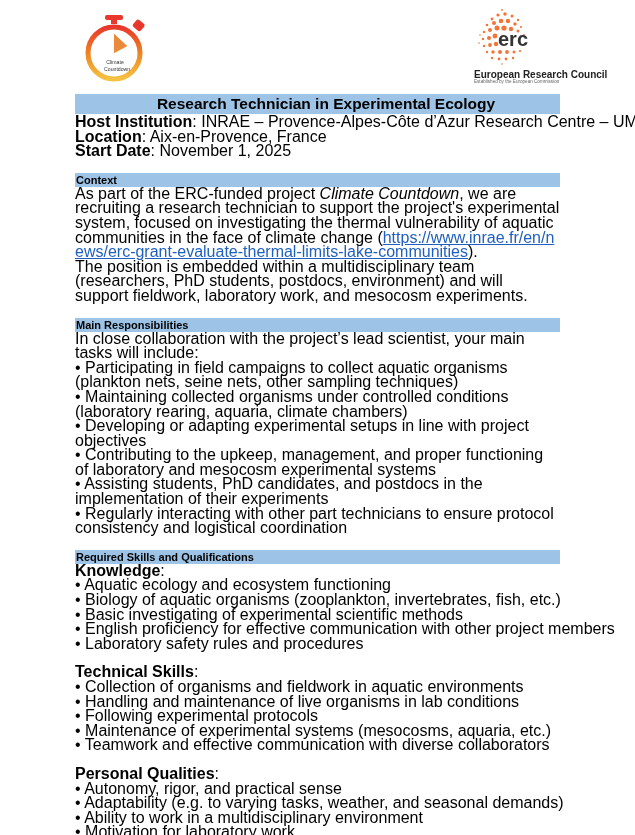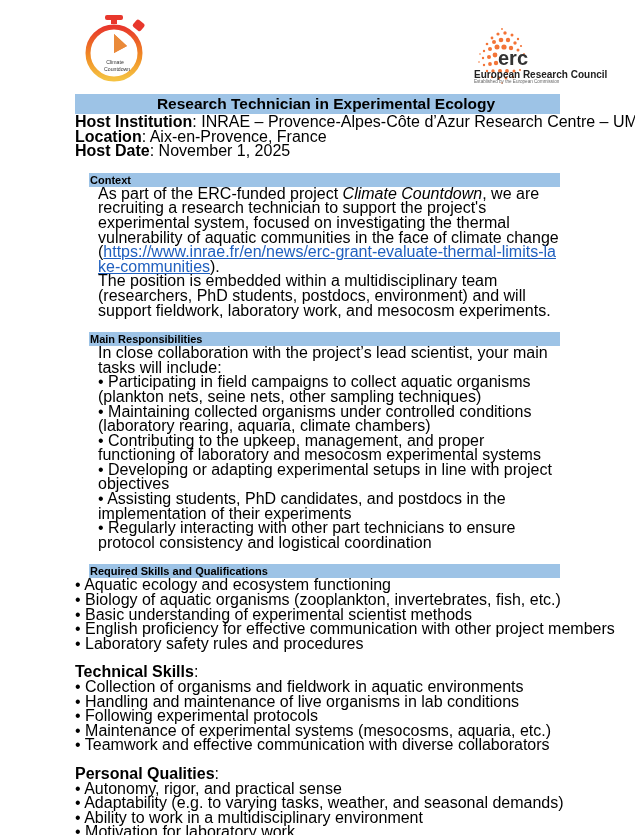--- a/index.html
+++ b/index.html
@@ -1,36 +1,36 @@
 <!DOCTYPE html>
 <html><head>
   <meta charset="utf-8">
   <style>
     html, body { margin: 0; padding: 0; background: #ffffff; }
     body {
       width: 635px; height: 835px; position: relative; overflow: hidden;
       font-family: "Liberation Sans", sans-serif; color: #000;
     }
     .logo-cc { position: absolute; left: 82px; top: 12px; width: 72px; height: 74px; }
-    .logo-erc { position: absolute; left: 472px; top: 24px; width: 90px; height: 80px; }
+    .logo-erc { position: absolute; left: 472px; top: 5px; width: 90px; height: 80px; }
     .erc-name { position: absolute; left: 474px; top: 69px; font-size: 10px; font-weight: bold; color: #222; white-space: nowrap; }
     .erc-sub { position: absolute; left: 474px; top: 79px; font-size: 4.6px; color: #666; white-space: nowrap; }
 
     .doc { position: absolute; left: 75px; top: 94px; width: 485px; }
     .title-bar {
       background: #9dc3e6; height: 20px; line-height: 20px; text-align: center;
       font-weight: bold; font-size: 15.5px; color: #000; margin-bottom: 1px; padding-left: 17px;
     }
     .line { font-size: 16px; line-height: 14.6px; white-space: nowrap; }
-    .wrap { white-space: normal; margin-left: 23px; }
+    .wrap { white-space: normal; }
     .b { font-weight: bold; }
     .i { font-style: italic; }
     .sec-bar {
       background: #9dc3e6; height: 14px; line-height: 14px;
-      font-weight: bold; font-size: 11px; padding-left: 1px; margin-left: 14px;
+      font-weight: bold; font-size: 11px; padding-left: 1px;
     }
     .link { color: #1f5fbf; text-decoration: underline; }
     .gap { height: 14px; }
   </style>
 </head>
 <body>
 
 <div class="logo-cc">
   <svg width="72" height="74" viewBox="0 0 72 74">
     <defs>
@@ -102,42 +102,43 @@
   </svg>
 </div>
 <div class="erc-name">European Research Council</div>
 <div class="erc-sub">Established by the European Commission</div>
 
 <div class="doc">
   <div class="title-bar">Research Technician in Experimental Ecology</div>
 
   <div class="line"><span class="b">Host Institution</span><span>: INRAE – Provence-Alpes-Côte d’Azur Research Centre – UMR RECOVER</span></div>
   <div class="line"><span class="b">Location</span><span>: Aix-en-Provence, France</span></div>
-  <div class="line"><span class="b">Host Date</span><span>: November 1, 2025</span></div>
+  <div class="line"><span class="b">Start Date</span><span>: November 1, 2025</span></div>
 
   <div class="gap"></div>
   <div class="sec-bar">Context</div>
   <div class="line wrap"><span>As part of the ERC-funded project </span><span class="i">Climate Countdown</span><span>, we are recruiting a research technician to support the project's experimental system, focused on investigating the thermal vulnerability of aquatic communities in the face of climate change (</span><span class="link" style="word-break:break-all;">https://www.inrae.fr/en/news/erc-grant-evaluate-thermal-limits-lake-communities</span><span>).</span></div>
   <div class="line wrap">The position is embedded within a multidisciplinary team (researchers, PhD students, postdocs, environment) and will support fieldwork, laboratory work, and mesocosm experiments.</div>
 
   <div class="gap"></div>
   <div class="sec-bar">Main Responsibilities</div>
   <div class="line wrap">In close collaboration with the project’s lead scientist, your main tasks will include:</div>
   <div class="line wrap">• Participating in field campaigns to collect aquatic organisms (plankton nets, seine nets, other sampling techniques)</div>
   <div class="line wrap">• Maintaining collected organisms under controlled conditions (laboratory rearing, aquaria, climate chambers)</div>
+  <div class="line wrap">• Developing or adapting experimental setups in line with project objectives</div>
   <div class="line wrap">• Contributing to the upkeep, management, and proper functioning of laboratory and mesocosm experimental systems</div>
-  <div class="line wrap">• Developing or adapting experimental setups in line with project objectives</div>
   <div class="line wrap">• Assisting students, PhD candidates, and postdocs in the implementation of their experiments</div>
   <div class="line wrap">• Regularly interacting with other part technicians to ensure protocol consistency and logistical coordination</div>
 
   <div class="gap"></div>
   <div class="sec-bar">Required Skills and Qualifications</div>
+  <div class="line"><span class="b">Knowledge</span>:</div>
   <div class="line">• Aquatic ecology and ecosystem functioning</div>
   <div class="line">• Biology of aquatic organisms (zooplankton, invertebrates, fish, etc.)</div>
-  <div class="line">• Basic understanding of experimental scientist methods</div>
+  <div class="line">• Basic investigating of experimental scientific methods</div>
   <div class="line">• English proficiency for effective communication with other project members</div>
   <div class="line">• Laboratory safety rules and procedures</div>
 
   <div class="gap"></div>
   <div class="line"><span class="b">Technical Skills</span>:</div>
   <div class="line">• Collection of organisms and fieldwork in aquatic environments</div>
   <div class="line">• Handling and maintenance of live organisms in lab conditions</div>
   <div class="line">• Following experimental protocols</div>
   <div class="line">• Maintenance of experimental systems (mesocosms, aquaria, etc.)</div>
   <div class="line">• Teamwork and effective communication with diverse collaborators</div>

